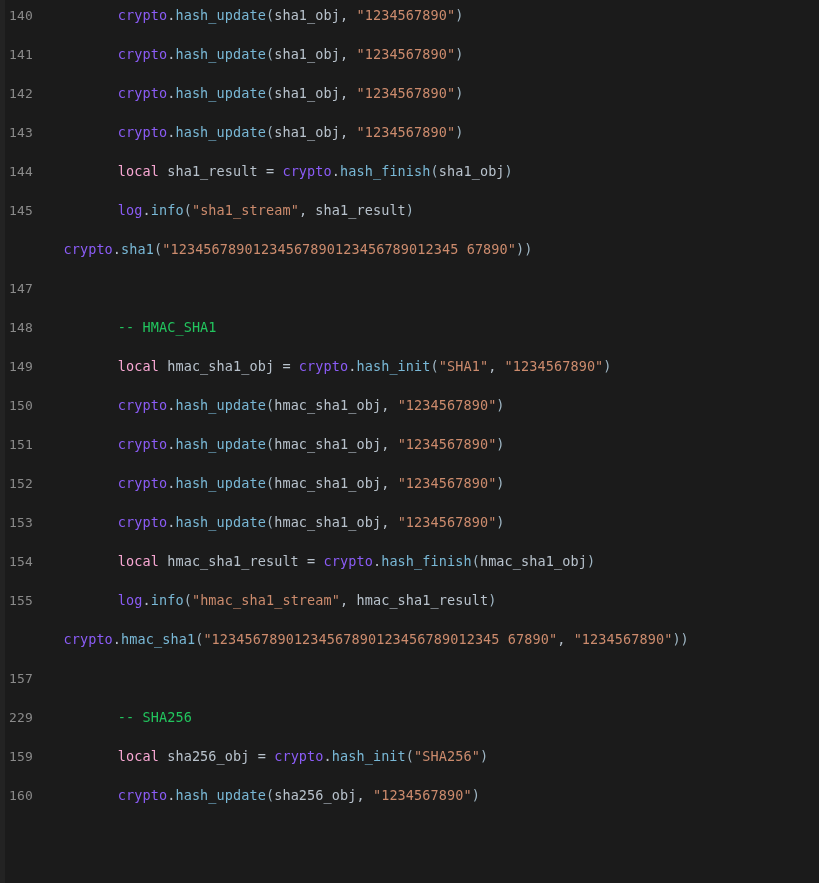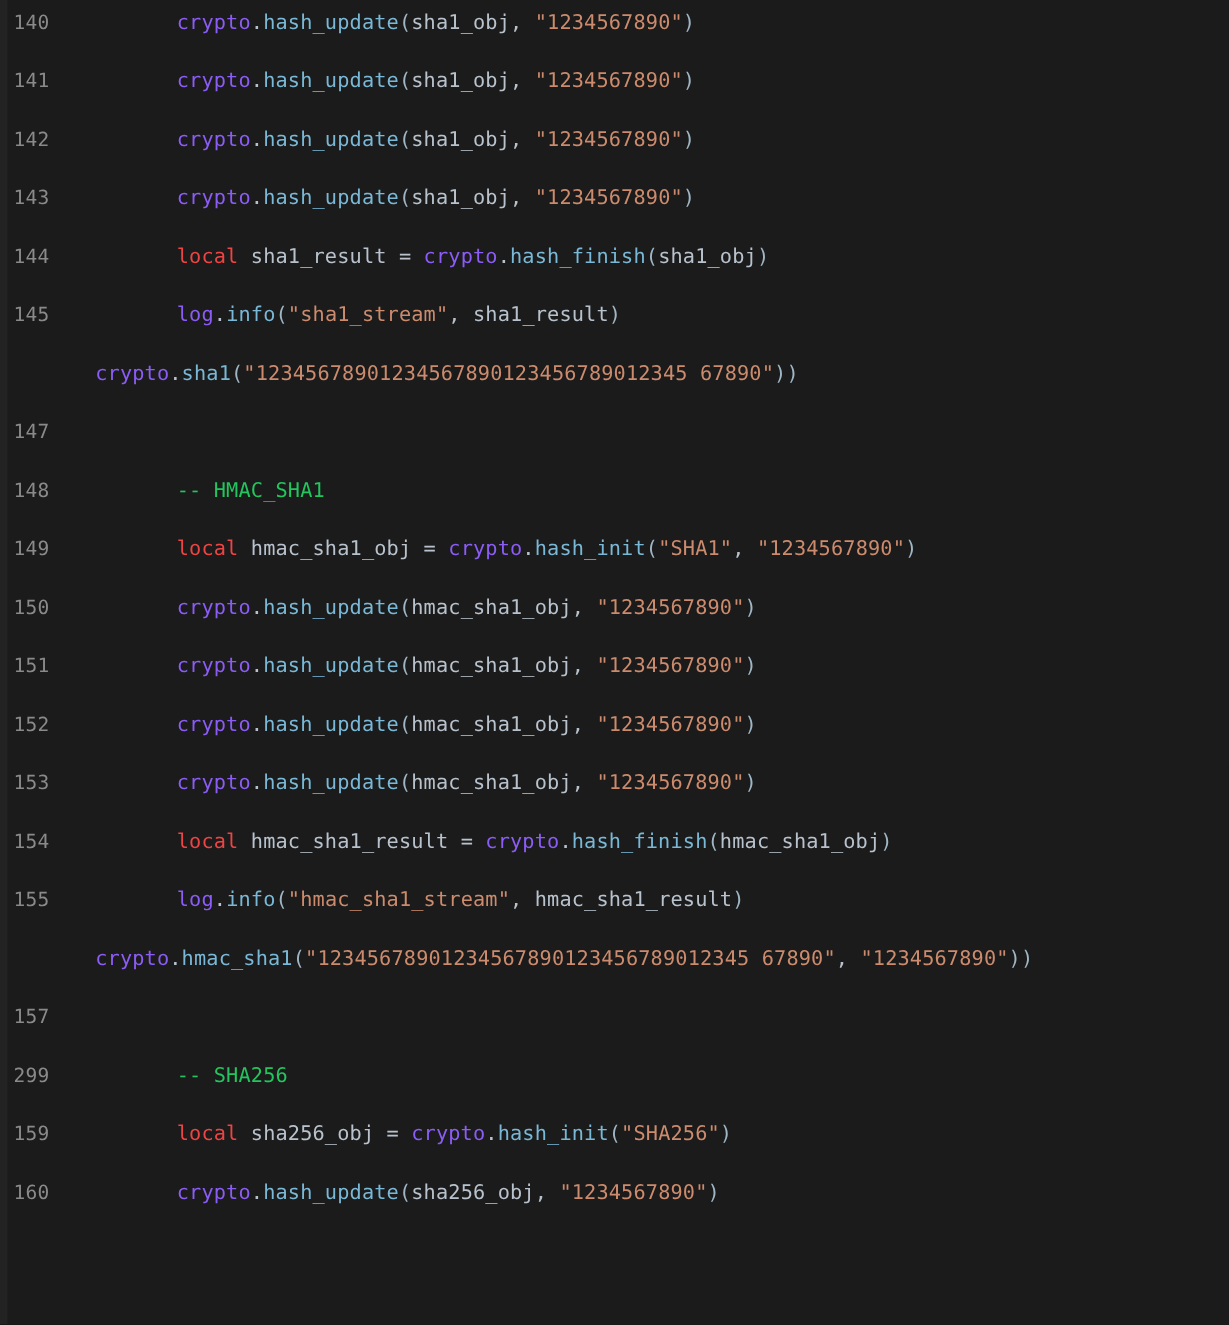--- a/index.html
+++ b/index.html
@@ -59,21 +59,21 @@
   }
   .code-row.wrap .gutter {
     color: transparent;
   }
   .code-row.wrap .line-content {
     margin-left: -5px;
   }
 
   
   .tok-plain  { color: #c8cdd4; }
-  .tok-kw     { color: #ef4444; }
+  .tok-kw     { color: #f9a8d4; }
   .tok-ident  { color: #b8c2cc; }
   .tok-fn     { color: #79b8d6; }
   .tok-obj    { color: #8b5cf6; }
   .tok-str    { color: #cc8b6d; }
   .tok-punc   { color: #b8c2cc; }
   .tok-op     { color: #b8c2cc; }
   .tok-comment{ color: #22c55e; }
   .tok-paren  { color: #9fb6c4; }
 </style>
 </head>
@@ -92,17 +92,17 @@
       <div class="code-row"><div class="gutter">148</div><div class="line-content"><span class="tok-plain">        </span><span class="tok-comment">-- HMAC_SHA1</span></div></div>
       <div class="code-row"><div class="gutter">149</div><div class="line-content"><span class="tok-plain">        </span><span class="tok-kw">local</span><span class="tok-plain"> </span><span class="tok-ident">hmac_sha1_obj</span><span class="tok-op"> = </span><span class="tok-obj">crypto</span><span class="tok-punc">.</span><span class="tok-fn">hash_init</span><span class="tok-paren">(</span><span class="tok-str">"SHA1"</span><span class="tok-punc">, </span><span class="tok-str">"1234567890"</span><span class="tok-paren">)</span></div></div>
       <div class="code-row"><div class="gutter">150</div><div class="line-content"><span class="tok-plain">        </span><span class="tok-obj">crypto</span><span class="tok-punc">.</span><span class="tok-fn">hash_update</span><span class="tok-paren">(</span><span class="tok-ident">hmac_sha1_obj</span><span class="tok-punc">, </span><span class="tok-str">"1234567890"</span><span class="tok-paren">)</span></div></div>
       <div class="code-row"><div class="gutter">151</div><div class="line-content"><span class="tok-plain">        </span><span class="tok-obj">crypto</span><span class="tok-punc">.</span><span class="tok-fn">hash_update</span><span class="tok-paren">(</span><span class="tok-ident">hmac_sha1_obj</span><span class="tok-punc">, </span><span class="tok-str">"1234567890"</span><span class="tok-paren">)</span></div></div>
       <div class="code-row"><div class="gutter">152</div><div class="line-content"><span class="tok-plain">        </span><span class="tok-obj">crypto</span><span class="tok-punc">.</span><span class="tok-fn">hash_update</span><span class="tok-paren">(</span><span class="tok-ident">hmac_sha1_obj</span><span class="tok-punc">, </span><span class="tok-str">"1234567890"</span><span class="tok-paren">)</span></div></div>
       <div class="code-row"><div class="gutter">153</div><div class="line-content"><span class="tok-plain">        </span><span class="tok-obj">crypto</span><span class="tok-punc">.</span><span class="tok-fn">hash_update</span><span class="tok-paren">(</span><span class="tok-ident">hmac_sha1_obj</span><span class="tok-punc">, </span><span class="tok-str">"1234567890"</span><span class="tok-paren">)</span></div></div>
       <div class="code-row"><div class="gutter">154</div><div class="line-content"><span class="tok-plain">        </span><span class="tok-kw">local</span><span class="tok-plain"> </span><span class="tok-ident">hmac_sha1_result</span><span class="tok-op"> = </span><span class="tok-obj">crypto</span><span class="tok-punc">.</span><span class="tok-fn">hash_finish</span><span class="tok-paren">(</span><span class="tok-ident">hmac_sha1_obj</span><span class="tok-paren">)</span></div></div>
       <div class="code-row"><div class="gutter">155</div><div class="line-content"><span class="tok-plain">        </span><span class="tok-obj">log</span><span class="tok-punc">.</span><span class="tok-fn">info</span><span class="tok-paren">(</span><span class="tok-str">"hmac_sha1_stream"</span><span class="tok-punc">, </span><span class="tok-ident">hmac_sha1_result</span><span class="tok-paren">)</span></div></div>
       <div class="code-row wrap"><div class="gutter"></div><div class="line-content"><span class="tok-plain">  </span><span class="tok-obj">crypto</span><span class="tok-punc">.</span><span class="tok-fn">hmac_sha1</span><span class="tok-paren">(</span><span class="tok-str">"12345678901234567890123456789012345 67890"</span><span class="tok-punc">, </span><span class="tok-str">"1234567890"</span><span class="tok-paren">))</span></div></div>
       <div class="code-row"><div class="gutter">157</div><div class="line-content"></div></div>
-      <div class="code-row"><div class="gutter">299</div><div class="line-content"><span class="tok-plain">        </span><span class="tok-comment">-- SHA256</span></div></div>
+      <div class="code-row"><div class="gutter">229</div><div class="line-content"><span class="tok-plain">        </span><span class="tok-comment">-- SHA256</span></div></div>
       <div class="code-row"><div class="gutter">159</div><div class="line-content"><span class="tok-plain">        </span><span class="tok-kw">local</span><span class="tok-plain"> </span><span class="tok-ident">sha256_obj</span><span class="tok-op"> = </span><span class="tok-obj">crypto</span><span class="tok-punc">.</span><span class="tok-fn">hash_init</span><span class="tok-paren">(</span><span class="tok-str">"SHA256"</span><span class="tok-paren">)</span></div></div>
       <div class="code-row"><div class="gutter">160</div><div class="line-content"><span class="tok-plain">        </span><span class="tok-obj">crypto</span><span class="tok-punc">.</span><span class="tok-fn">hash_update</span><span class="tok-paren">(</span><span class="tok-ident">sha256_obj</span><span class="tok-punc">, </span><span class="tok-str">"1234567890"</span><span class="tok-paren">)</span></div></div>
     </div>
 </div>
 
 </body></html>

